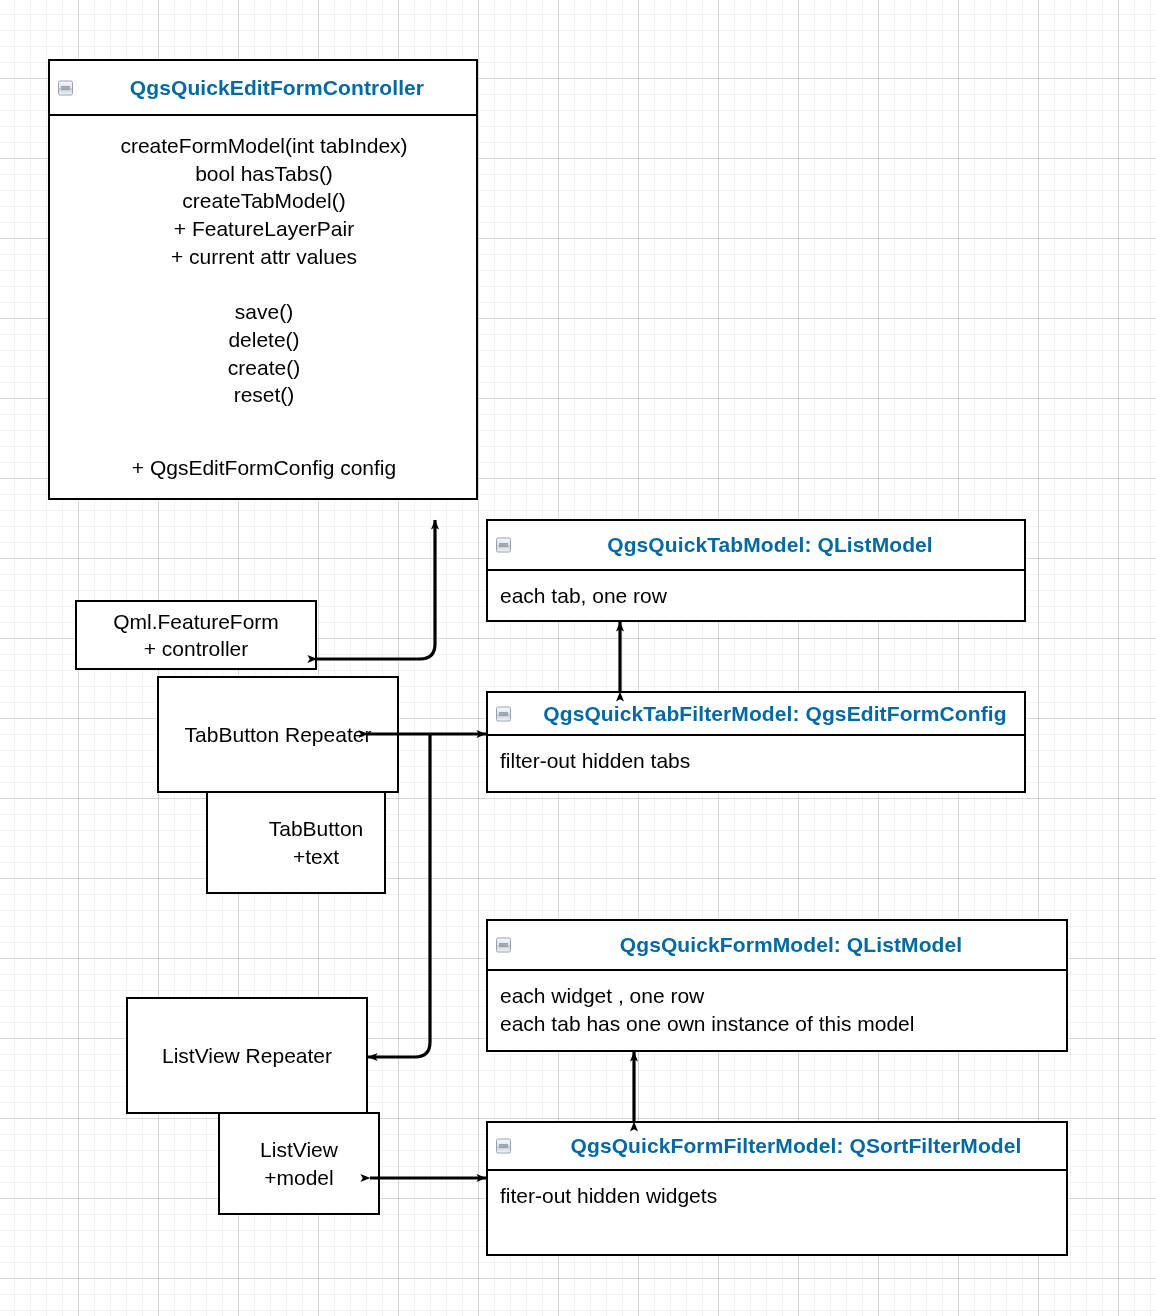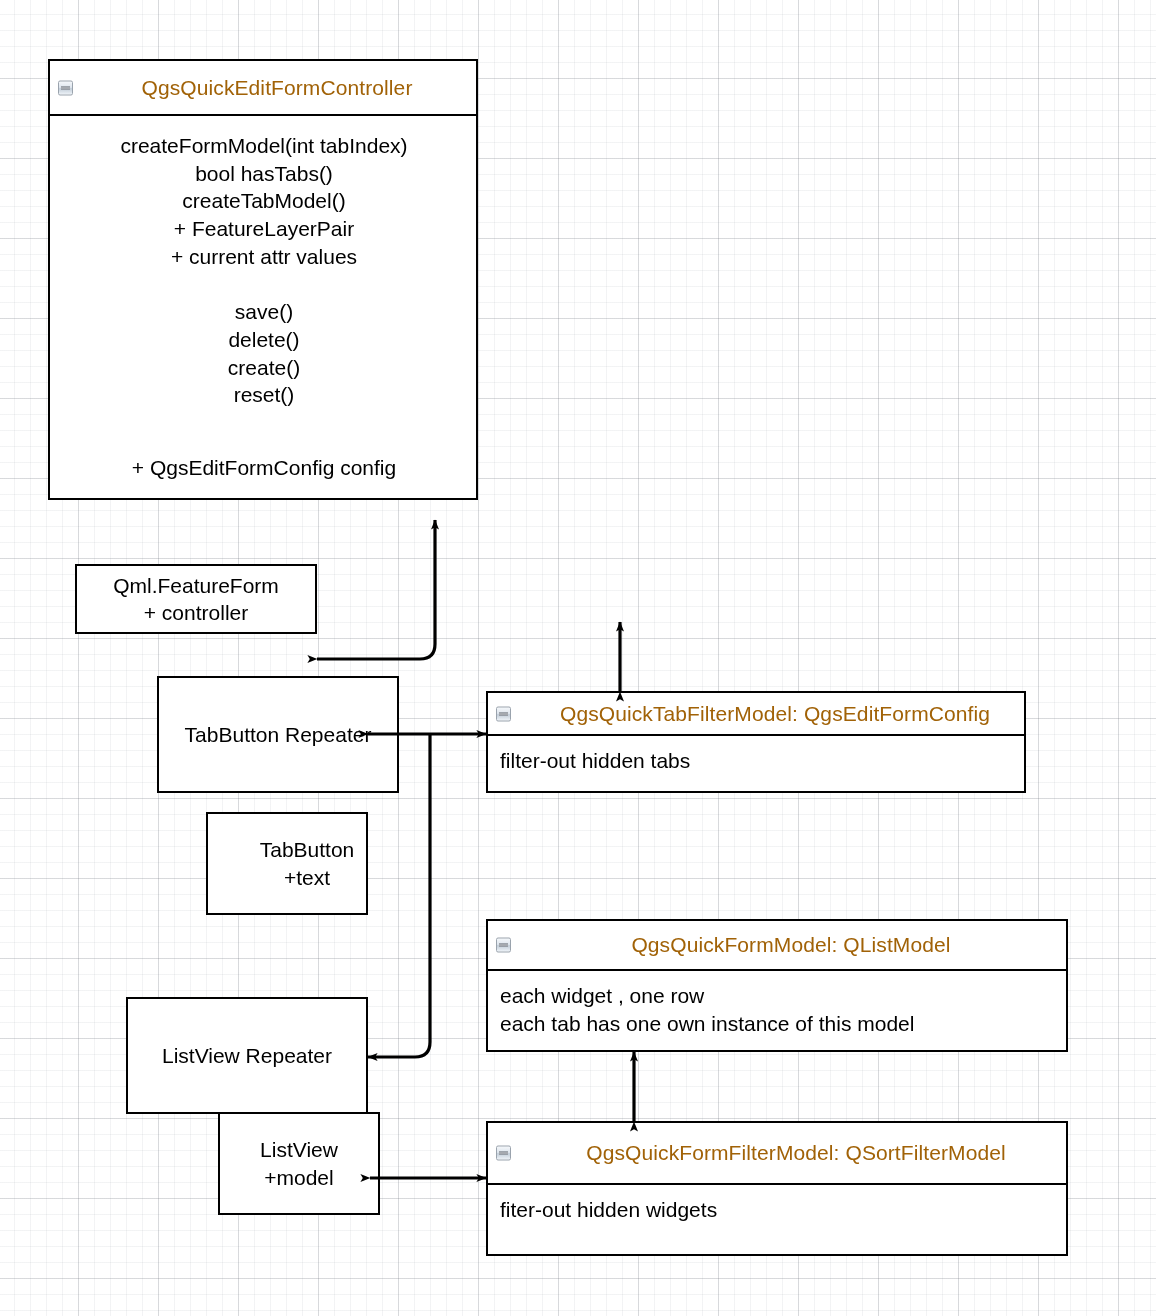--- a/index.html
+++ b/index.html
@@ -31,23 +31,24 @@
   }
   .umlbox.plain { display: flex; align-items: center; justify-content: center; }
   .hdr {
     position: relative;
     box-sizing: border-box;
     border-bottom: 2px solid #000000;
     display: flex;
     align-items: center;
     justify-content: center;
     font-size: 21px;
-    color: #a16207;
+    color: #0369a1;
     letter-spacing: 0.1px;
     padding: 0 6px 0 34px;
+    font-weight: bold;
   }
   .collapse-icon {
     position: absolute;
     left: 8px;
     top: 50%;
     transform: translateY(-50%);
     width: 15px;
     height: 15px;
     box-sizing: border-box;
     border: 1px solid #9aa3ad;
@@ -143,43 +144,52 @@
 + FeatureLayerPair
 + current attr values
 
 save()
 delete()
 create()
 reset()</div>
     <div class="body-sec center" style="position:absolute; left:0; right:0; bottom:10px;">+ QgsEditFormConfig config</div>
   </div>
 
-  <div class="umlbox plain" style="left:75px; top:564px; width:242px; height:70px;">
+  <div class="umlbox plain" style="left:75px; top:600px; width:242px; height:70px;">
     <div class="plainlabel">Qml.FeatureForm
 + controller</div>
   </div>
 
   <div class="umlbox plain" style="left:126px; top:676px; width:242px; height:117px;margin-left:31px;">
     <div class="plainlabel">TabButton Repeater</div>
   </div>
 
-  <div class="umlbox plain" style="left:206px; top:812px; width:162px; height:103px;padding-left:40px;">
+  <div class="umlbox plain" style="left:206px; top:791px; width:180px; height:103px;padding-left:40px;">
     <div class="plainlabel">TabButton
 +text</div>
   </div>
 
   <div class="umlbox plain" style="left:126px; top:997px; width:242px; height:117px;">
     <div class="plainlabel">ListView Repeater</div>
   </div>
 
   <div class="umlbox plain" style="left:206px; top:1112px; width:162px; height:103px;margin-left:12px;">
     <div class="plainlabel">ListView
 +model</div>
   </div>
 
+  <div class="umlbox" style="left:486px; top:519px; width:540px; height:103px;">
+    <div class="hdr" style="height:50px;">
+      <span class="collapse-icon">
+          <i></i>
+        </span>
+      <span>QgsQuickTabModel: QListModel</span>
+    </div>
+    <div class="body-sec">each tab, one row</div>
+  </div>
 
   <div class="umlbox" style="left:486px; top:691px; width:540px; height:102px;">
     <div class="hdr" style="height:43px; padding-left:40px; padding-right:2px;">
       <span class="collapse-icon">
           <i></i>
         </span>
       <span>QgsQuickTabFilterModel: QgsEditFormConfig</span>
     </div>
     <div class="body-sec">filter-out hidden tabs</div>
   </div>
@@ -189,21 +199,21 @@
       <span class="collapse-icon">
           <i></i>
         </span>
       <span>QgsQuickFormModel: QListModel</span>
     </div>
     <div class="body-sec">each widget , one row
 each tab has one own instance of this model</div>
   </div>
 
   <div class="umlbox" style="left:486px; top:1121px; width:582px; height:135px;">
-    <div class="hdr" style="height:62px; padding-left:40px; padding-right:2px;">
+    <div class="hdr" style="height:48px; padding-left:40px; padding-right:2px;">
       <span class="collapse-icon">
           <i></i>
         </span>
       <span>QgsQuickFormFilterModel: QSortFilterModel</span>
     </div>
     <div class="body-sec">fiter-out hidden widgets</div>
   </div>
 
 </div>
 

